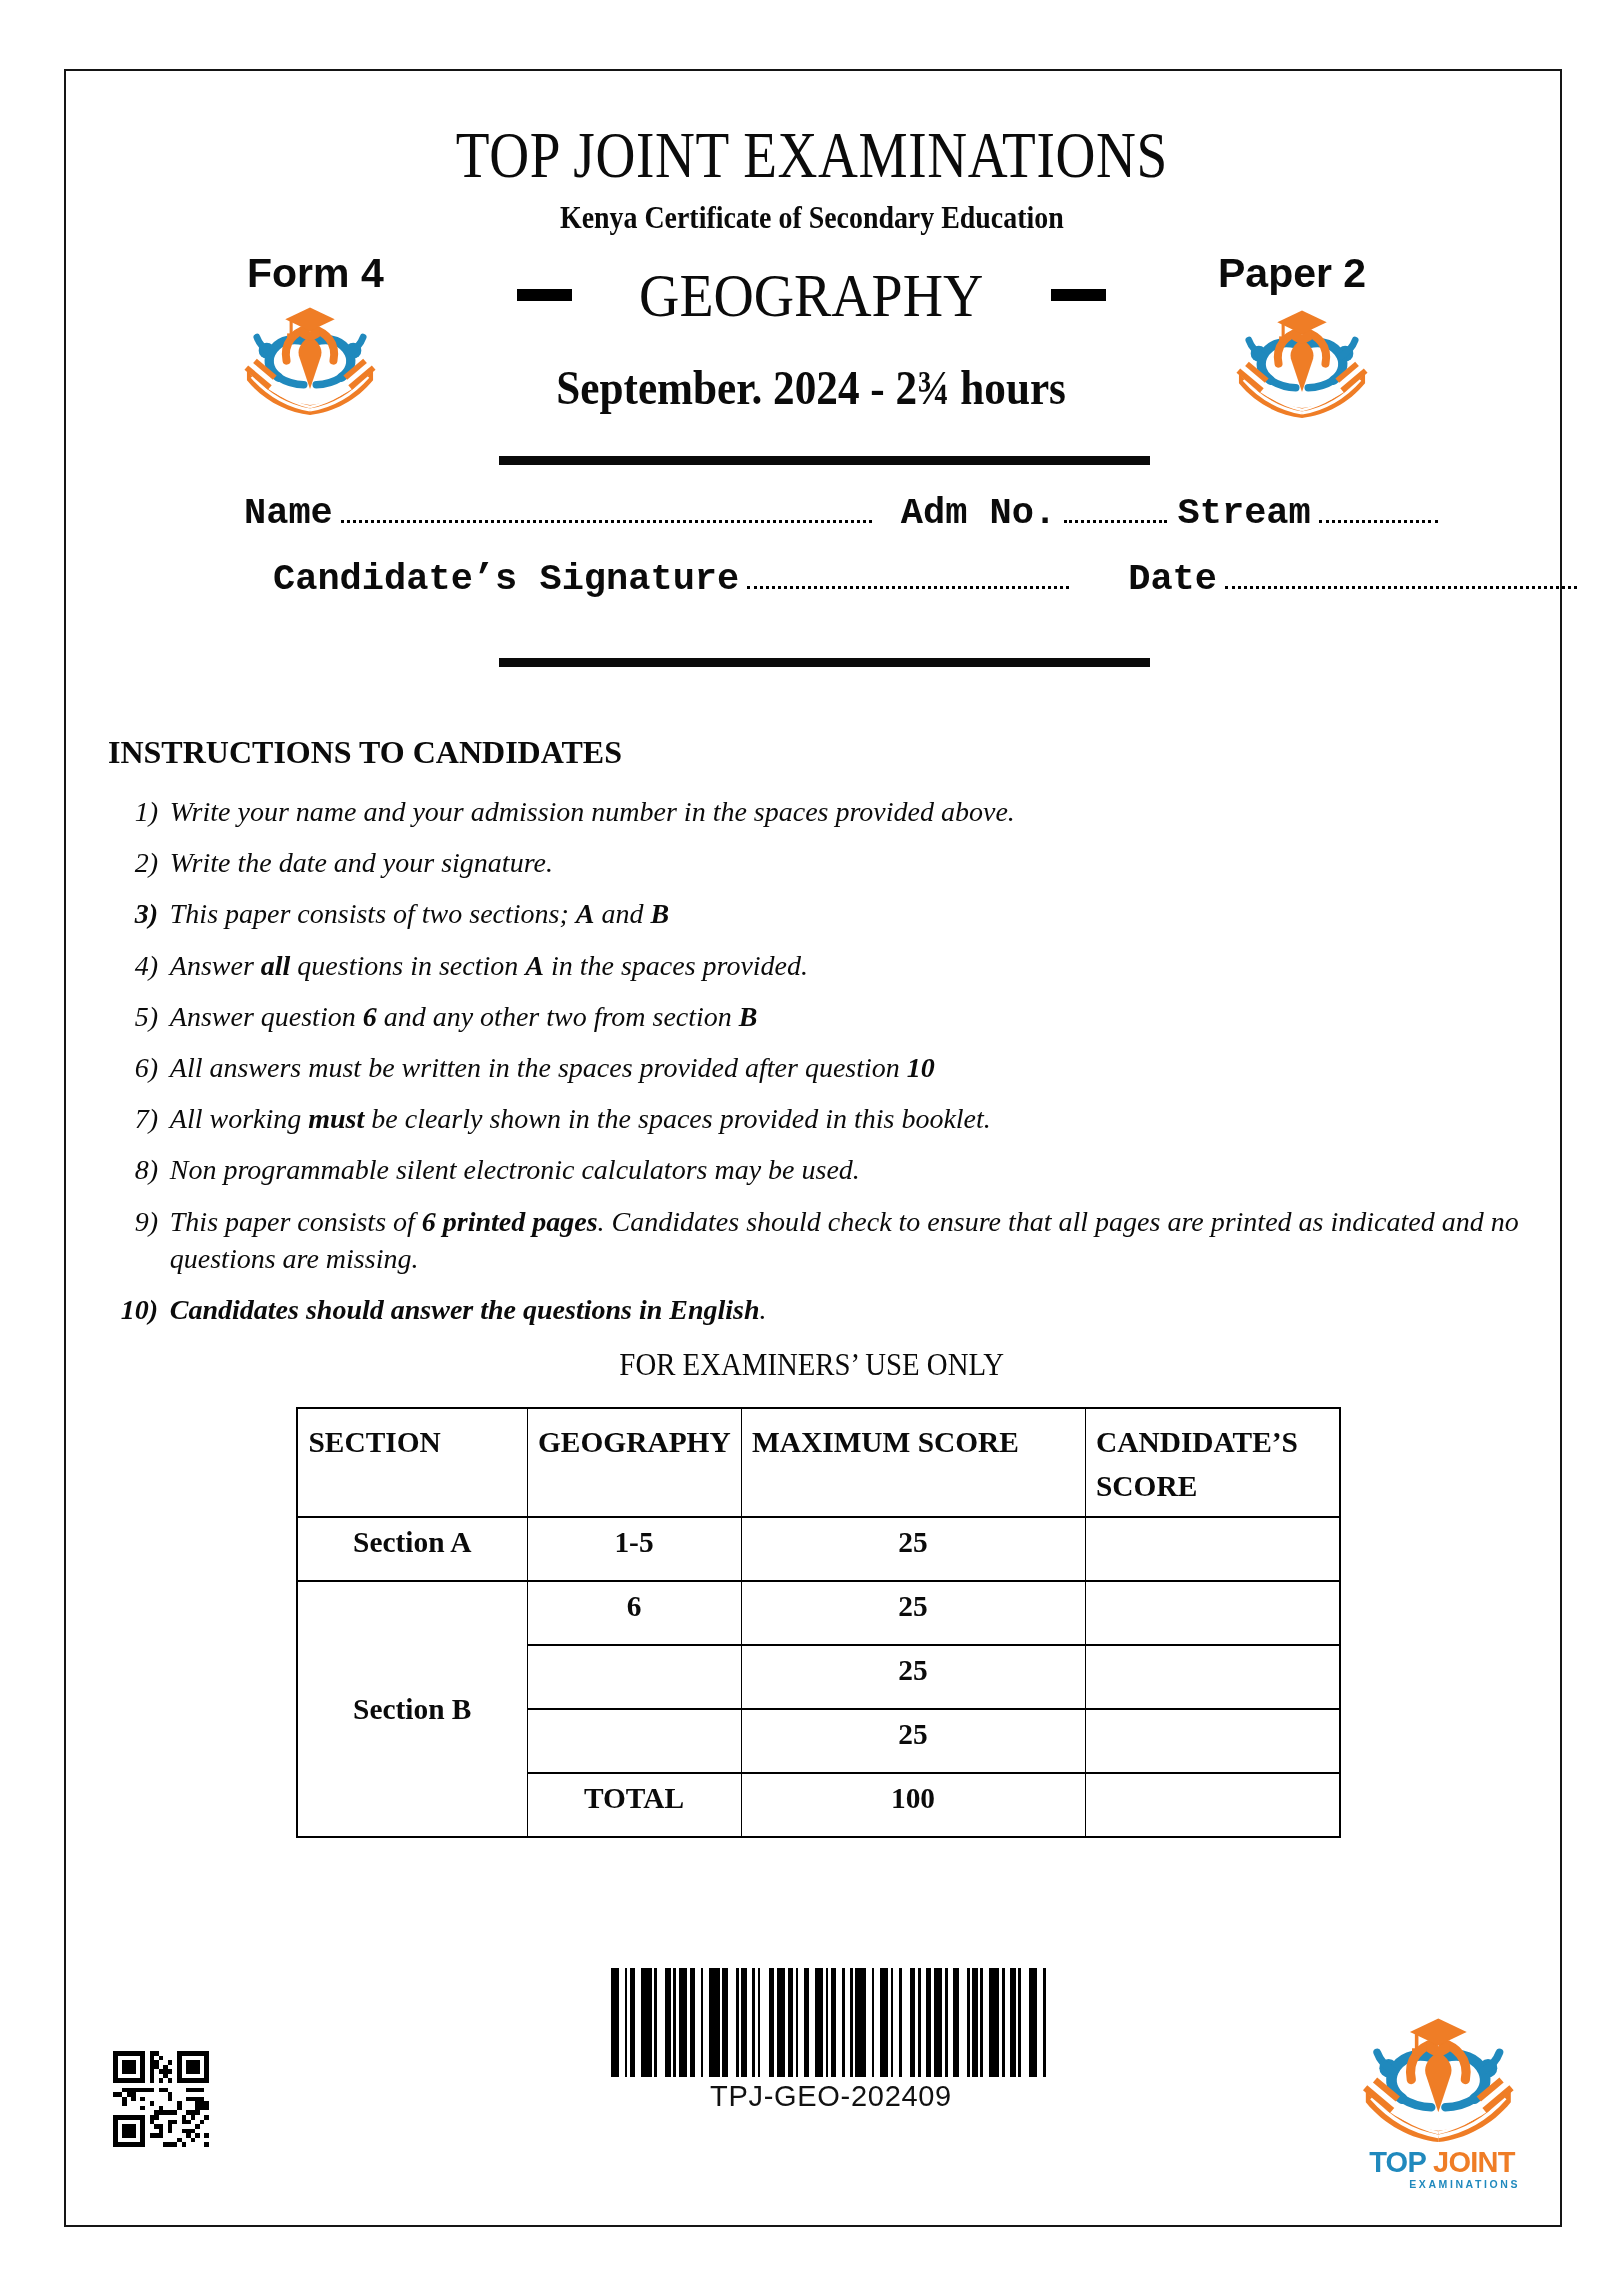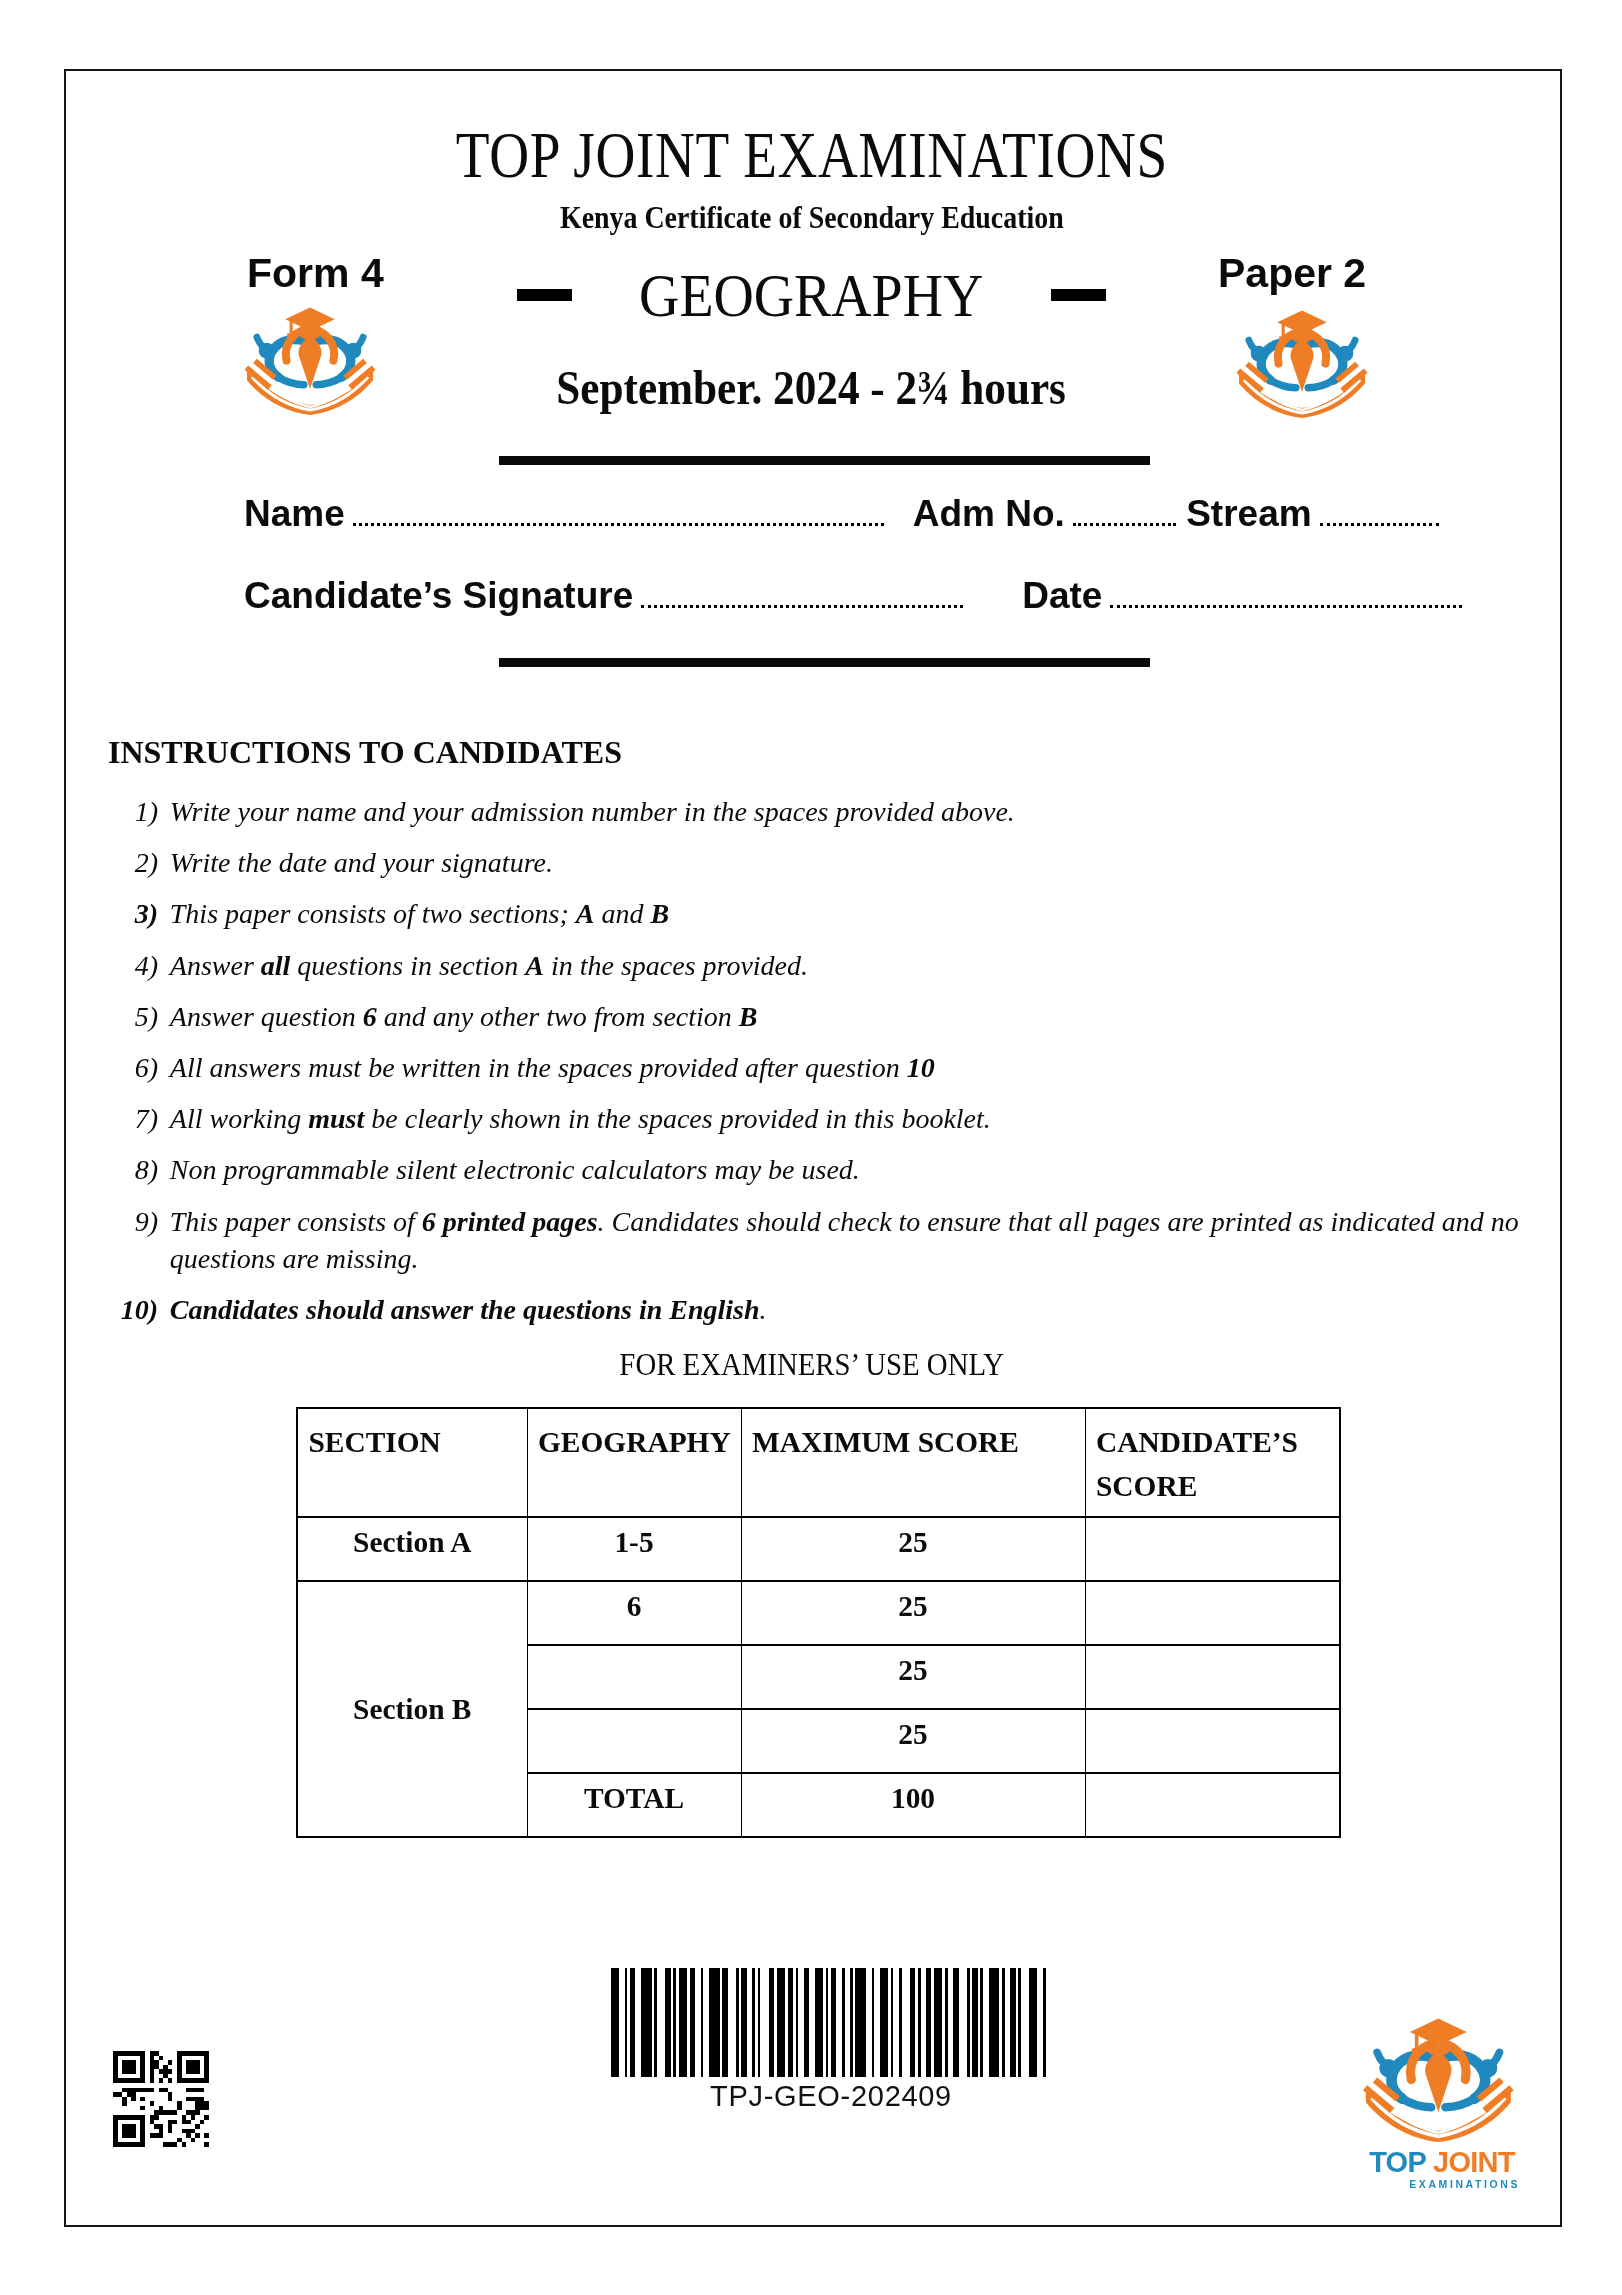--- a/index.html
+++ b/index.html
@@ -44,23 +44,23 @@
   .logo-emblem{display:block;}
   #logo-left{left:242px;top:306px;}
   #logo-right{left:1234px;top:309px;}
   #logo-footer{left:1360px;top:2017px;width:164px;text-align:center;}
   #logo-footer .wordmark{font-family:"Liberation Sans",sans-serif;font-weight:700;font-size:29px;letter-spacing:-0.7px;line-height:1;margin-top:2.6px;}
   #logo-footer .wordmark .w-top{color:var(--blue);}
   #logo-footer .wordmark .w-joint{color:var(--orange);}
   #logo-footer .wordsub{font-family:"Liberation Sans",sans-serif;font-weight:700;font-size:10.5px;letter-spacing:2.6px;color:var(--blue);line-height:1;margin-top:2.6px;text-align:right;padding-right:3.9px;}
 
   
-  .fill-row{left:244px;font-family:Liberation Sans, sans-serif;font-weight:700;font-size:37px;line-height:1;white-space:nowrap;}
+  .fill-row{left:244px;font-family:Liberation Mono, monospace;font-weight:700;font-size:37px;line-height:1;white-space:nowrap;}
   #row-name{top:495px;}
-  #row-sign{top:577px;}
+  #row-sign{top:561px;margin-left:29px;}
   .lead{display:inline-block;height:6.5px;border-bottom:3.9px dotted #000;margin-left:7.9px;}
 
   
   #inst-title{left:108px;top:736px;font-size:32px;font-weight:700;line-height:1;}
   #inst-list{left:108px;top:793px;width:1427px;}
   .inst-item{display:flex;margin-bottom:13.7px;font-style:italic;font-size:28px;line-height:1.34;}
   .inst-num{width:50px;text-align:right;padding-right:11.8px;flex:0 0 auto;}
   .inst-num.nb{font-weight:700;}
   .inst-text{flex:1 1 auto;}
   .seg-b{font-weight:700;}

